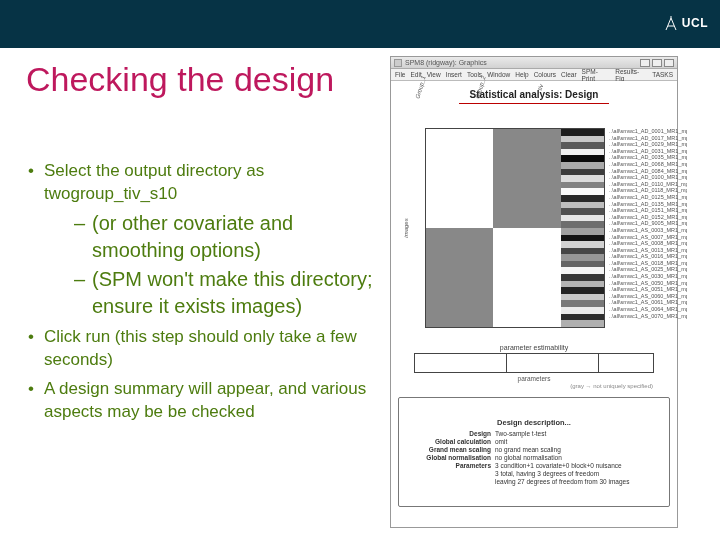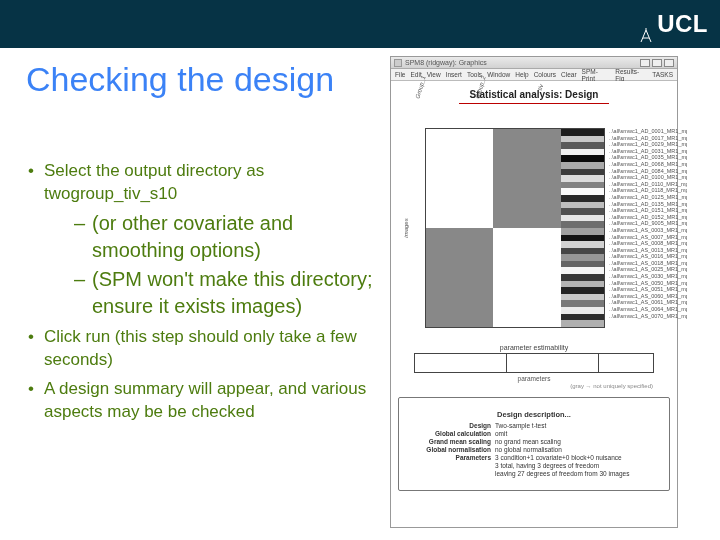--- a/index.html
+++ b/index.html
@@ -16,39 +16,39 @@
     height: 48px;
     background: #063345;
     display: flex;
     justify-content: flex-end;
     align-items: center;
     padding-right: 12px;
   }
   .logo {
     color: #fff;
     font-weight: bold;
-    font-size: 24px;
+    font-size: 12px;
     letter-spacing: 0.5px;
     display: flex;
-    align-items: flex-end;
+    align-items: flex-start;
     gap: 4px;
   }
   .logo-icon {
     display: inline-block;
     width: 14px;
     height: 16px;
   }
   .logo-text { font-family: Arial, sans-serif; }
   .title {
     position: absolute;
     top: 60px;
     left: 26px;
     font-size: 34px;
     font-weight: 400;
-    color: #3b82f6;
+    color: #be185d;
   }
   .content {
     position: absolute;
     top: 160px;
     left: 26px;
     width: 360px;
     font-size: 17px;
     line-height: 1.35;
     color: #4d7c0f;
   }
@@ -220,21 +220,21 @@
     text-align: right;
     font-size: 6px;
     color: #888;
     margin: 1px 18px 0 0;
   }
   .desc-box {
     margin: 8px auto 0;
     width: 272px;
     border: 1px solid #777;
     border-radius: 2px;
-    padding: 12px 6px;
+    padding: 20px 6px;
     font-size: 6.5px;
     color: #333;
     background:#fff;
   }
   .desc-title {
     text-align: center;
     font-weight: bold;
     font-size: 7.5px;
     margin-bottom: 3px;
   }

